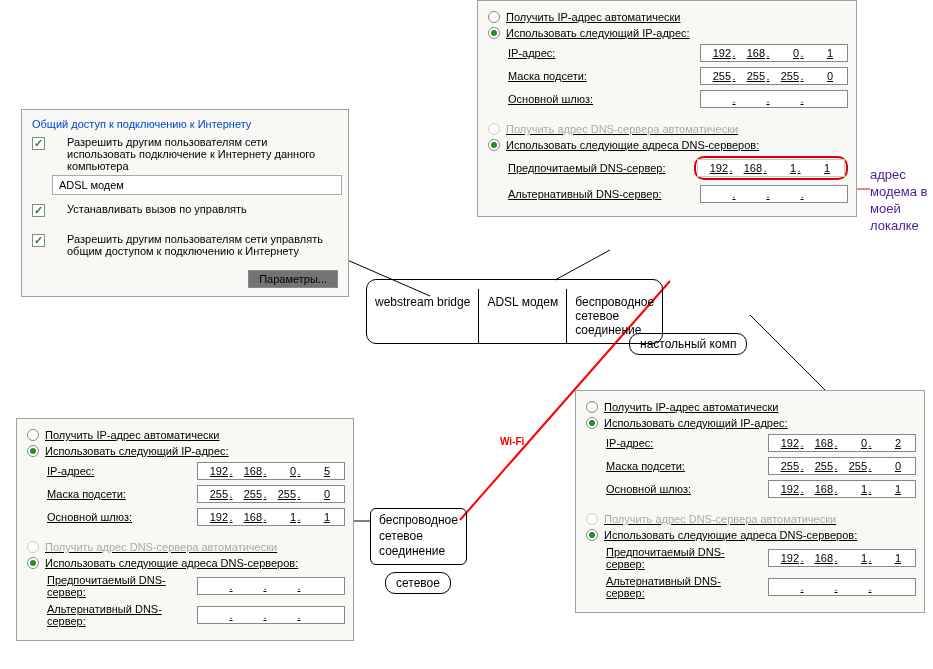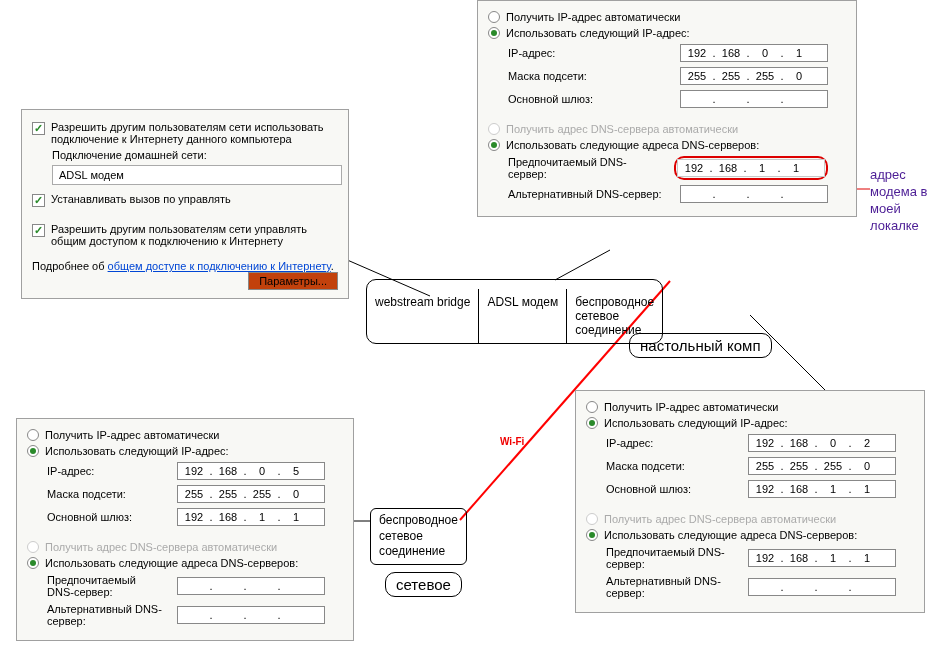--- a/index.html
+++ b/index.html
@@ -17,49 +17,49 @@
     .panel {
       position: absolute;
       border: 1px solid #a0a0a0;
       background: #f8f8f5;
       padding: 8px 10px;
     }
     .panel-header {
       color: #0046d5;
       margin-bottom: 6px;
     }
-    .chk-row { display:flex; align-items:flex-start; margin: 3px 0; }
+    .chk-row { display:flex; align-items:flex-start; margin: 3px 0; gap: 16px; }
     .chk { width:13px; height:13px; border:1px solid #888; background:#fff; display:inline-flex; align-items:center; justify-content:center; margin-right:6px; flex-shrink:0; margin-top:1px;}
     .chk.checked::after { content:"✓"; color:#2a8a2a; font-size:11px; line-height:1; font-weight:bold;}
     .radio-row { display:flex; align-items:center; margin: 4px 0; }
     .radio { width:12px; height:12px; border:1px solid #888; border-radius:50%; background:#fff; display:inline-flex; align-items:center; justify-content:center; margin-right:6px; flex-shrink:0; }
     .radio.selected::after { content:""; width:6px; height:6px; background:#2a8a2a; border-radius:50%; display:block;}
     .radio.disabled { border-color:#ccc; }
     .field-row { display:flex; align-items:center; justify-content:space-between; margin:5px 0 5px 20px; gap:12px;}
     .ip-box { border:1px solid #888; background:#fff; padding:2px 2px; font-family:inherit; font-size:11px; min-width:140px; display:flex;}
-    .ip-box .oct { width:28px; text-align:center; }
+    .ip-box .oct { width:28px; text-align:right; }
     .ip-box .dot { width:6px; text-align:center; }
     .disabled-text { color:#aaa; }
     .sub-label { margin-left:20px; margin-top:4px; margin-bottom:4px; }
     .droplabel { border:1px solid #aaa; background:#fff; padding:3px 6px; margin:2px 0 8px 20px; width: 290px;}
-    .btn { border:1px solid #888; background:#c2410c; padding:2px 10px; font-family:inherit; font-size:11px; cursor:pointer; float:right;}
+    .btn { border:1px solid #888; background:#737373; padding:2px 10px; font-family:inherit; font-size:11px; cursor:pointer; float:right;}
     a.link { color:#0046d5; text-decoration:underline; cursor:pointer;}
     
     
     .devices { position:absolute; left:366px; top:279px; display:flex; border:1px solid #000; border-radius:10px;}
     .dev-cell { padding:6px 8px; border-right:1px solid #000; font-size:12px;margin-top:9px;}
     .dev-cell:last-child { border-right:none; }
-    .dev-label { display:inline-block; border:1px solid #000; border-radius:10px; padding:3px 10px; font-size:15px;}
+    .dev-label { display:inline-block; border:1px solid #000; border-radius:10px; padding:3px 10px; font-size:12px;}
     
     .annotation { position:absolute; color:#4c1d95; font-size:13px; line-height:1.3;}
     .wifi { position:absolute; color:#f00000; font-weight:bold; font-size:10px;}
     
     svg.lines { position:absolute; left:0; top:0; pointer-events:none;}
     
-    .panel.netpanel { padding:6px 28px 8px 10px; }
+    .panel.netpanel { padding:6px 8px 8px 10px;text-decoration:underline; }
     .netpanel .ip-box { min-width:148px; }
     
     .circled { border:2px solid #d00; border-radius:10px; padding:1px 1px;}
     .circled .ip-box{ border-color:#c8c8c8;}
     
     .clearfix::after { content:""; display:block; clear:both;}
     
     .laptop-lbl { position:absolute; left:385px; top:572px;}
     .desktop-lbl { position:absolute; left:629px; top:333px;}
     .laptop-dev { position:absolute; left:370px; top:508px; border:1px solid #000; border-radius:6px; padding:4px 8px; font-size:12px; line-height:1.3;}
@@ -70,38 +70,37 @@
 <svg class="lines" width="933" height="669">
   <line x1="345" y1="259" x2="430" y2="296" stroke="#000" stroke-width="1"></line>
   <line x1="555" y1="280" x2="610" y2="250" stroke="#000" stroke-width="1"></line>
   <line x1="670" y1="281" x2="460" y2="520" stroke="#f00" stroke-width="2"></line>
   <line x1="750" y1="315" x2="830" y2="395" stroke="#000" stroke-width="1"></line>
   <line x1="856" y1="189" x2="870" y2="189" stroke="#d00" stroke-width="1"></line>
   <line x1="350" y1="521" x2="370" y2="521" stroke="#000" stroke-width="1"></line>
 </svg>
 
 <div class="panel" style="left:21px; top:109px; width:328px;">
+  <div class="panel-header">Общий доступ к подключению к Интернету</div>
   <div class="chk-row">
     <span class="chk checked"></span>
     <span>Разрешить другим пользователям сети использовать подключение к Интернету данного компьютера</span>
   </div>
-  <div class="sub-label">Подключение домашней сети:</div>
   <div class="droplabel">ADSL модем</div>
   <div class="chk-row">
     <span class="chk checked"></span>
     <span>Устанавливать вызов по управлять</span>
   </div>
   <div style="height:10px"></div>
   <div class="chk-row">
     <span class="chk checked"></span>
     <span>Разрешить другим пользователям сети управлять общим доступом к подключению к Интернету</span>
   </div>
   <div style="height:10px"></div>
   <div class="clearfix">
-    <span><span>Подробнее об </span><a class="link">общем доступе к подключению к Интернету</a>.</span>
     <button class="btn">Параметры...</button>
   </div>
 </div>
 
 <div class="panel netpanel" style="left:477px; top:0px; width:380px;">
   <div class="radio-row">
       <span class="radio"></span>
       <span>Получить IP-адрес автоматически</span>
     </div>
   <div class="radio-row">

